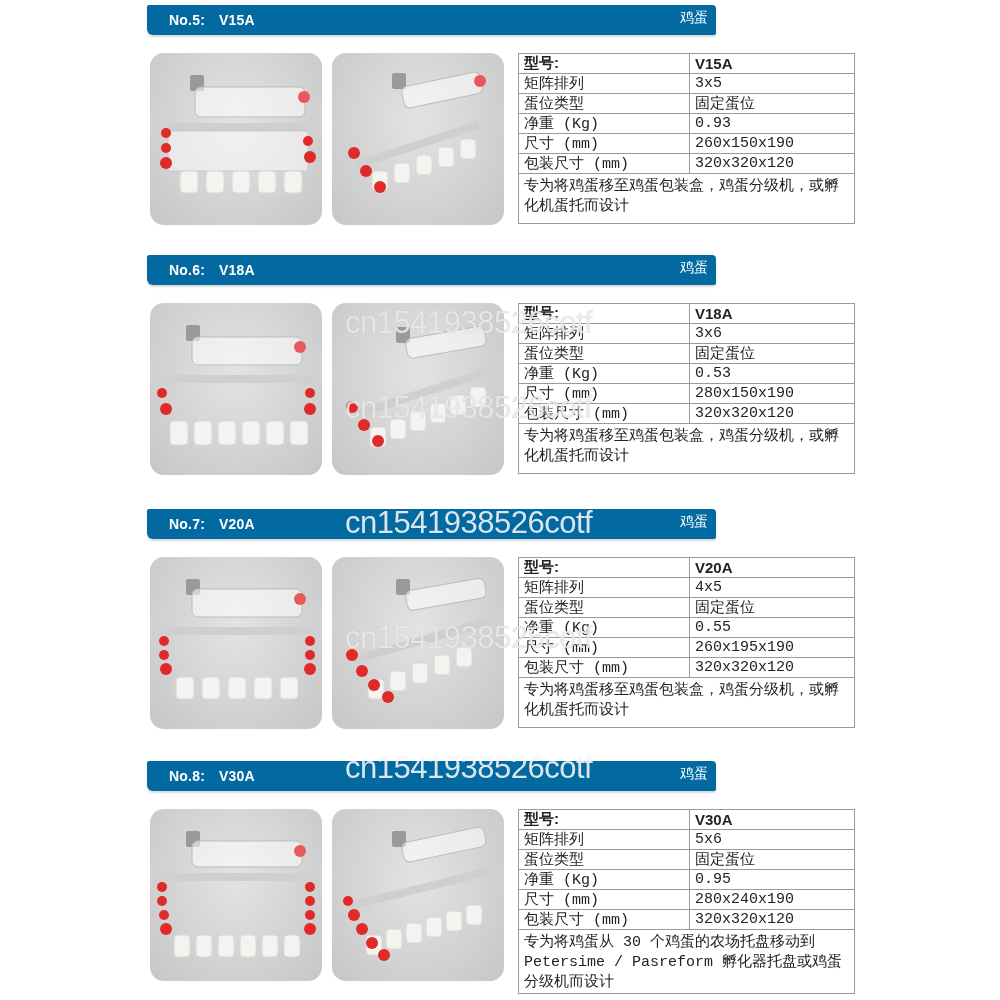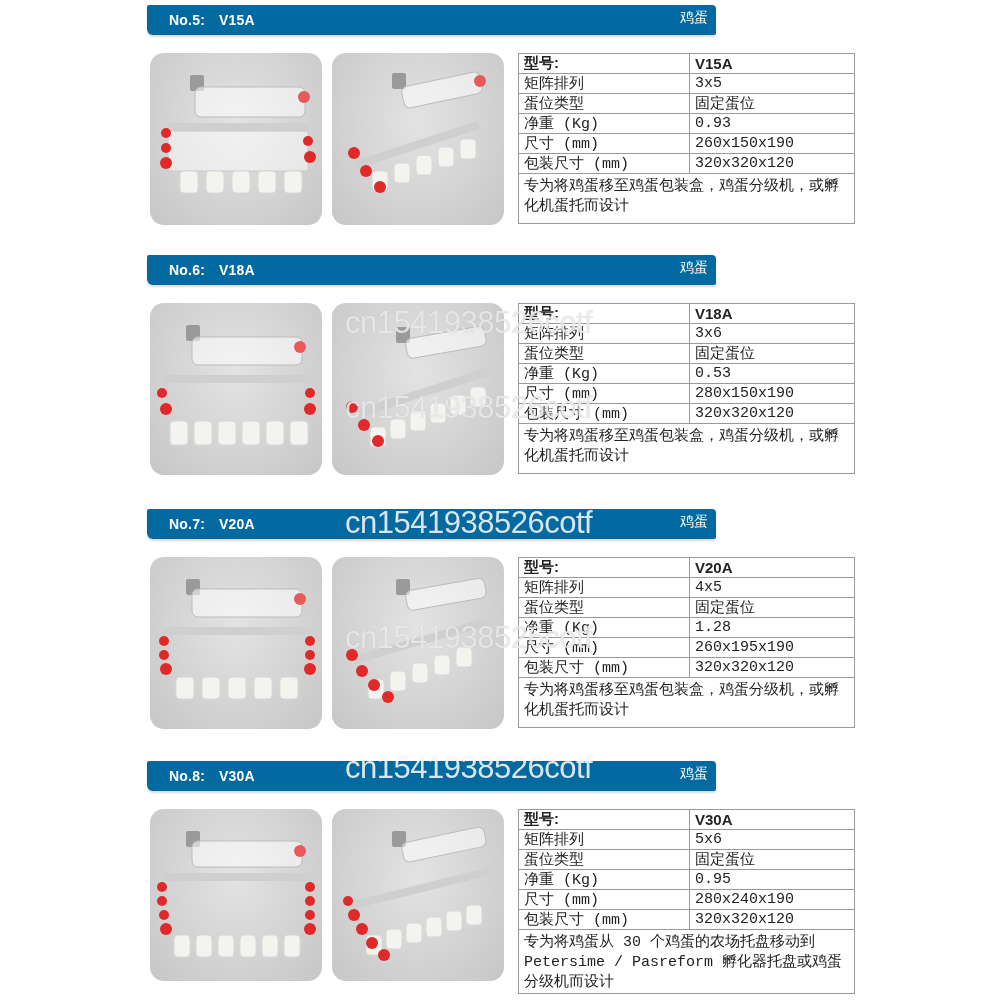--- a/index.html
+++ b/index.html
@@ -232,21 +232,21 @@
     <tr>
           <td class="k">矩阵排列</td>
           <td class="v">4x5</td>
         </tr>
     <tr>
           <td class="k">蛋位类型</td>
           <td class="v">固定蛋位</td>
         </tr>
     <tr>
           <td class="k">净重 (Kg)</td>
-          <td class="v">1.28</td>
+          <td class="v">0.55</td>
         </tr>
     <tr>
           <td class="k">尺寸 (mm)</td>
           <td class="v">260x195x190</td>
         </tr>
     <tr>
           <td class="k">包装尺寸 (mm)</td>
           <td class="v">320x320x120</td>
         </tr>
     <tr>

